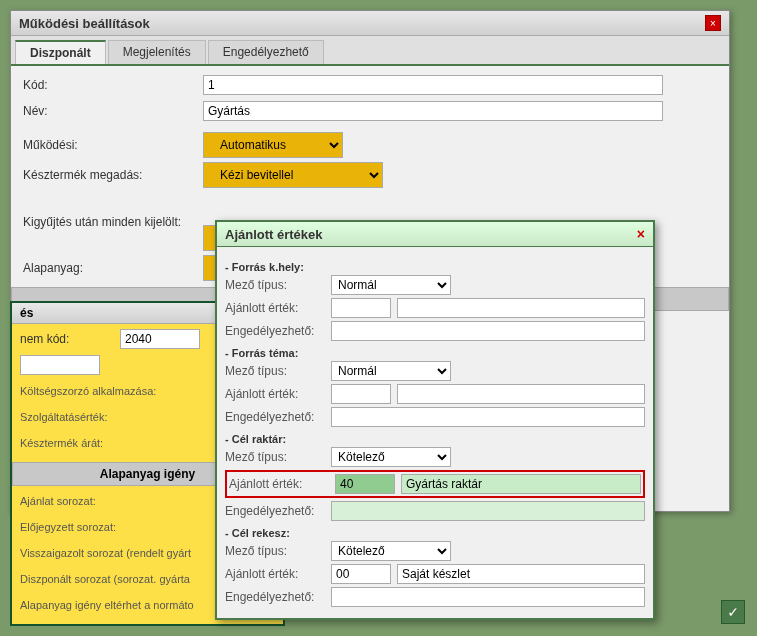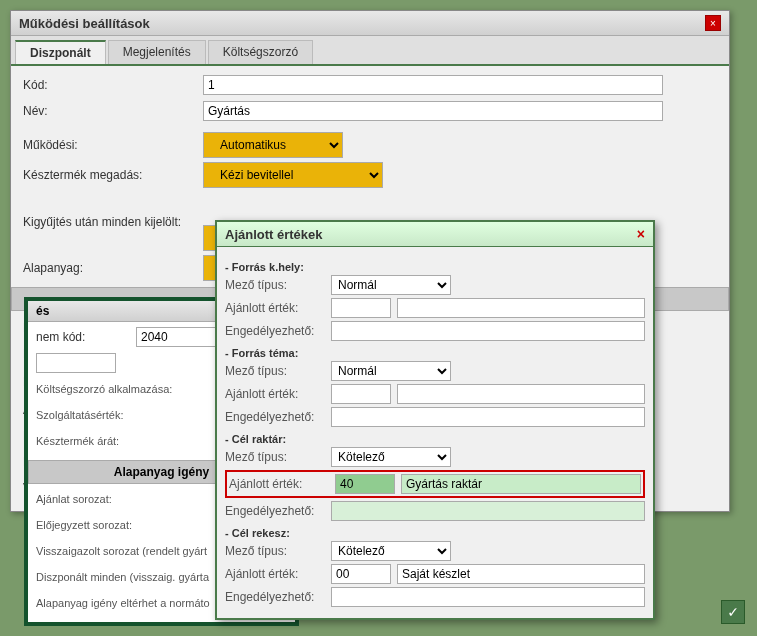--- a/index.html
+++ b/index.html
@@ -212,21 +212,21 @@
 
 <div class="main-window">
   <div class="window-titlebar">
     <span class="window-title">Működési beállítások</span>
     <div class="close-btn">×</div>
   </div>
 
   <div class="tabs">
     <div class="tab active">Diszponált</div>
     <div class="tab">Megjelenítés</div>
-    <div class="tab">Költségszorzó</div>
+    <div class="tab">Engedélyezhető</div>
   </div>
 
   <div class="form-content">
 
     <div class="form-row">
       <span class="form-label">Kód:</span>
       <div class="form-value">
         <input class="form-input" type="text" value="1" style="width: 460px;">
       </div>
     </div>
@@ -315,21 +315,21 @@
       <input type="text" style="width: 200px; border: 1px solid rgb(170, 170, 170); background: white; padding: 1px 4px; height: 20px;">
     </div>
 
     <div class="form-row">
       <span class="form-label">Visszaigazolt sorozat:</span>
       <input type="text" style="width: 200px; border: 1px solid rgb(170, 170, 170); background: white; padding: 1px 4px; height: 20px;">
     </div>
   </div>
 </div>
 
-<div style="position:absolute; left:24px; bottom:10px; width:275px; background:#ffffff; border:4px solid #14532d;">
+<div style="position:absolute; left:10px; bottom:10px; width:275px; background:#fde047; border:2px solid #14532d;">
   <div style="background:linear-gradient(to bottom,#e8e8e8,#d0d0d0); padding:3px 8px; border-bottom:1px solid #aaa; font-weight:bold;">és</div>
   <div style="padding:4px 8px;">
     <div class="form-row">
       <span class="form-label" style="width:100px;">nem kód:</span>
       <input type="text" style="width: 80px; border: 1px solid rgb(170, 170, 170); background: white; padding: 1px 4px; height: 20px;" value="2040">
     </div>
     <div class="form-row">
       <input type="text" style="width: 80px; border: 1px solid rgb(170, 170, 170); background: white; padding: 1px 4px; height: 20px;">
     </div>
     <div class="form-row">
@@ -347,21 +347,21 @@
     <div class="form-row">
       <span class="bottom-label">Ajánlat sorozat:</span>
     </div>
     <div class="form-row">
       <span class="bottom-label">Előjegyzett sorozat:</span>
     </div>
     <div class="form-row">
       <span class="bottom-label">Visszaigazolt sorozat (rendelt gyárt</span>
     </div>
     <div class="form-row">
-      <span class="bottom-label">Diszponált minden (visszaig. gyárta</span>
+      <span class="bottom-label">Diszponált sorozat (sorozat. gyárta</span>
     </div>
     <div class="form-row">
       <span class="bottom-label">Alapanyag igény eltérhet a normáto</span>
     </div>
   </div>
 </div>
 
 <div class="checkmark-area">
   <div class="check-btn">✓</div>
 </div>

